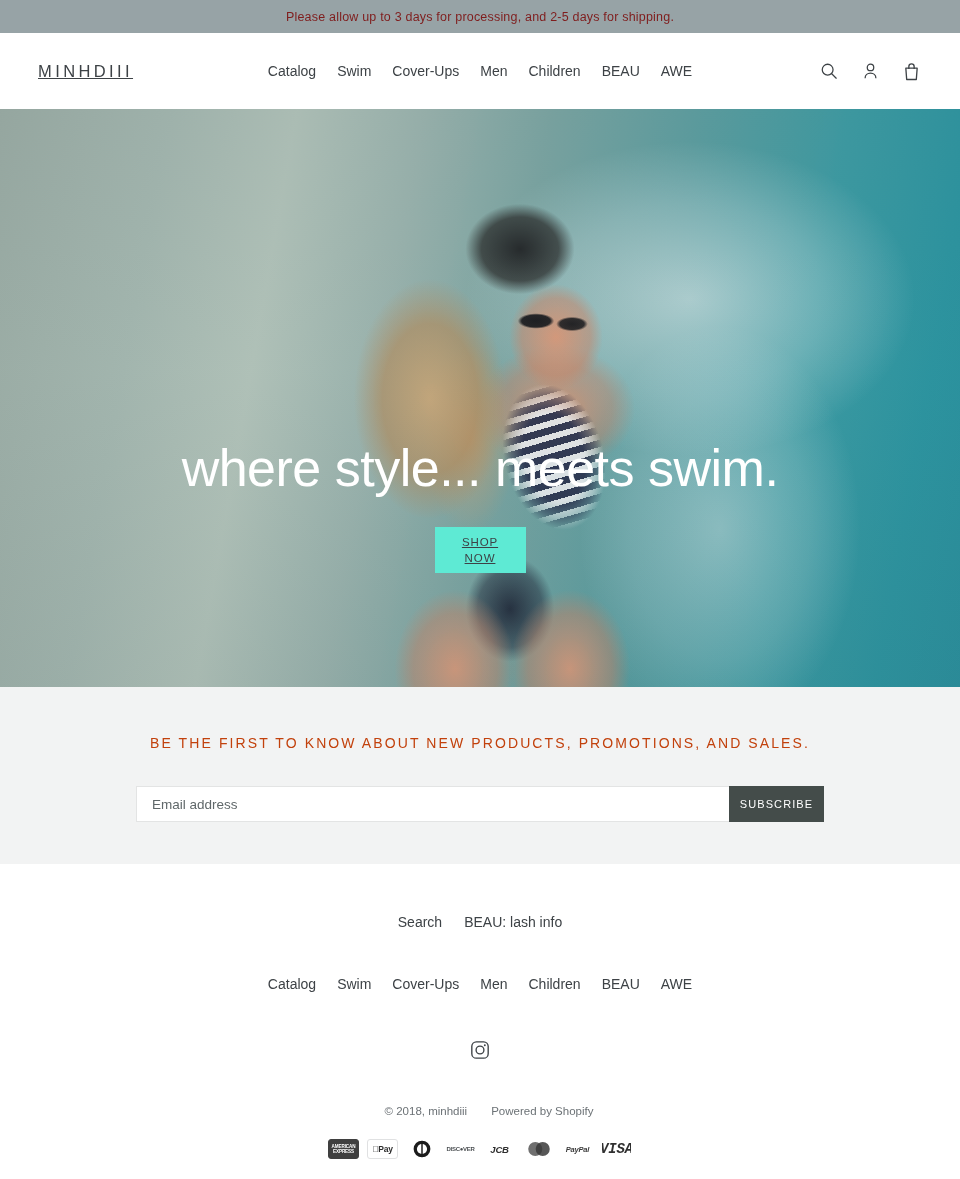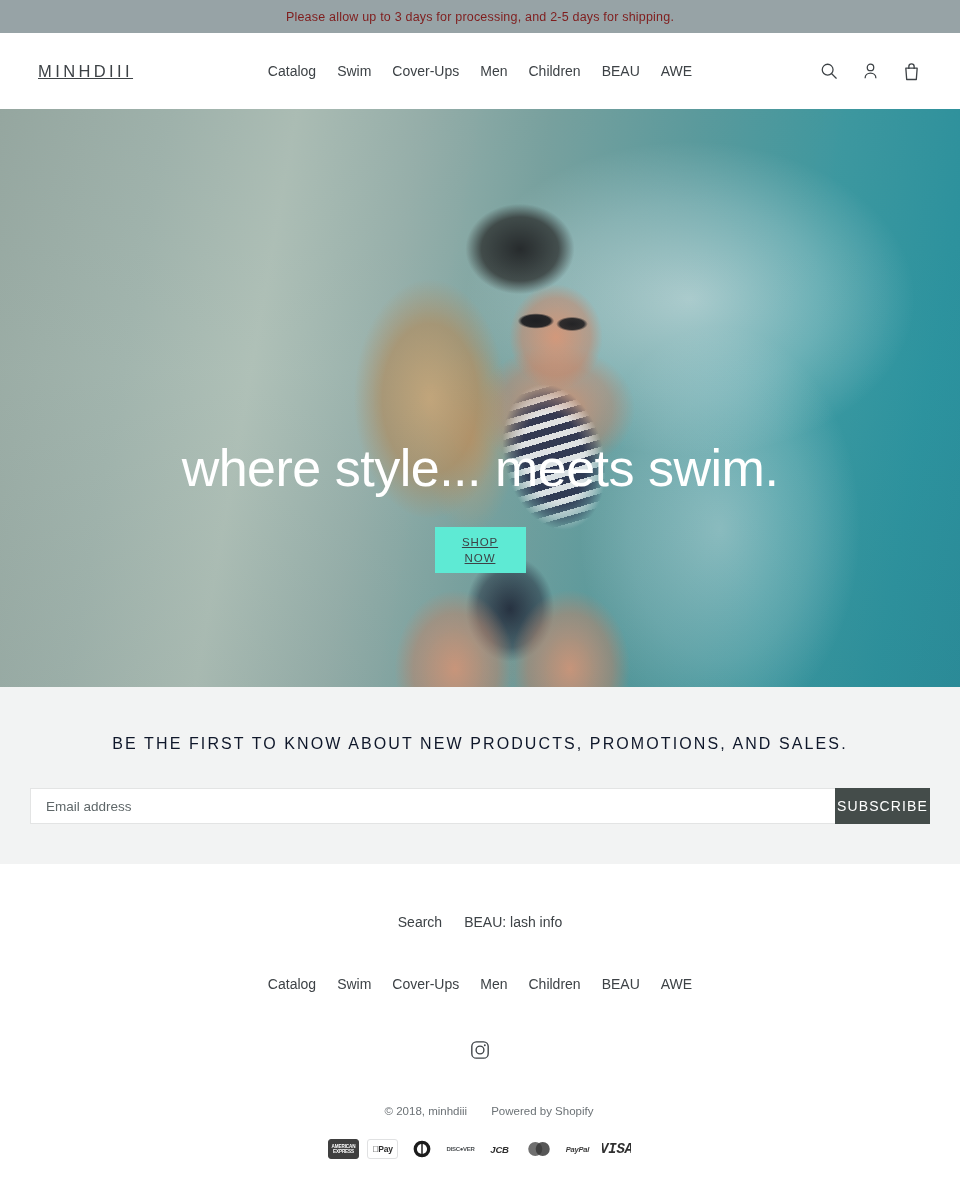--- a/index.html
+++ b/index.html
@@ -176,50 +176,50 @@
   .newsletter {
     background: #f2f3f3;
     height: 177px;
     display: flex;
     flex-direction: column;
     align-items: center;
     justify-content: flex-start;
     padding-top: 48px;
   }
   .newsletter-title {
-    font-size: 16px;
+    font-size: 14px;
     letter-spacing: 2.1px;
-    color: #0f172a;
+    color: #c2410c;
     text-align: center;
     font-weight: 400;
   }
   .newsletter-form {
     margin-top: 35px;
     display: flex;
-    width: 900px;
+    width: 688px;
     height: 36px;
   }
   .newsletter-input {
     flex: 1;
     border: 1px solid #e3e4e4;
     border-right: 0;
     background: #ffffff;
     padding: 0 15px;
     font-size: 13.5px;
     color: #3d4246;
     font-family: inherit;
     outline: none;
   }
   .newsletter-input::placeholder { color: #5f6769; }
   .newsletter-submit {
     width: 95px;
     background: #444c4a;
     color: #ffffff;
     border: 0;
-    font-size: 14px;
+    font-size: 11px;
     letter-spacing: 1.1px;
     cursor: pointer;
     font-family: inherit;
   }
 
   
   .site-footer {
     background: #ffffff;
     padding-top: 44px;
     display: flex;

